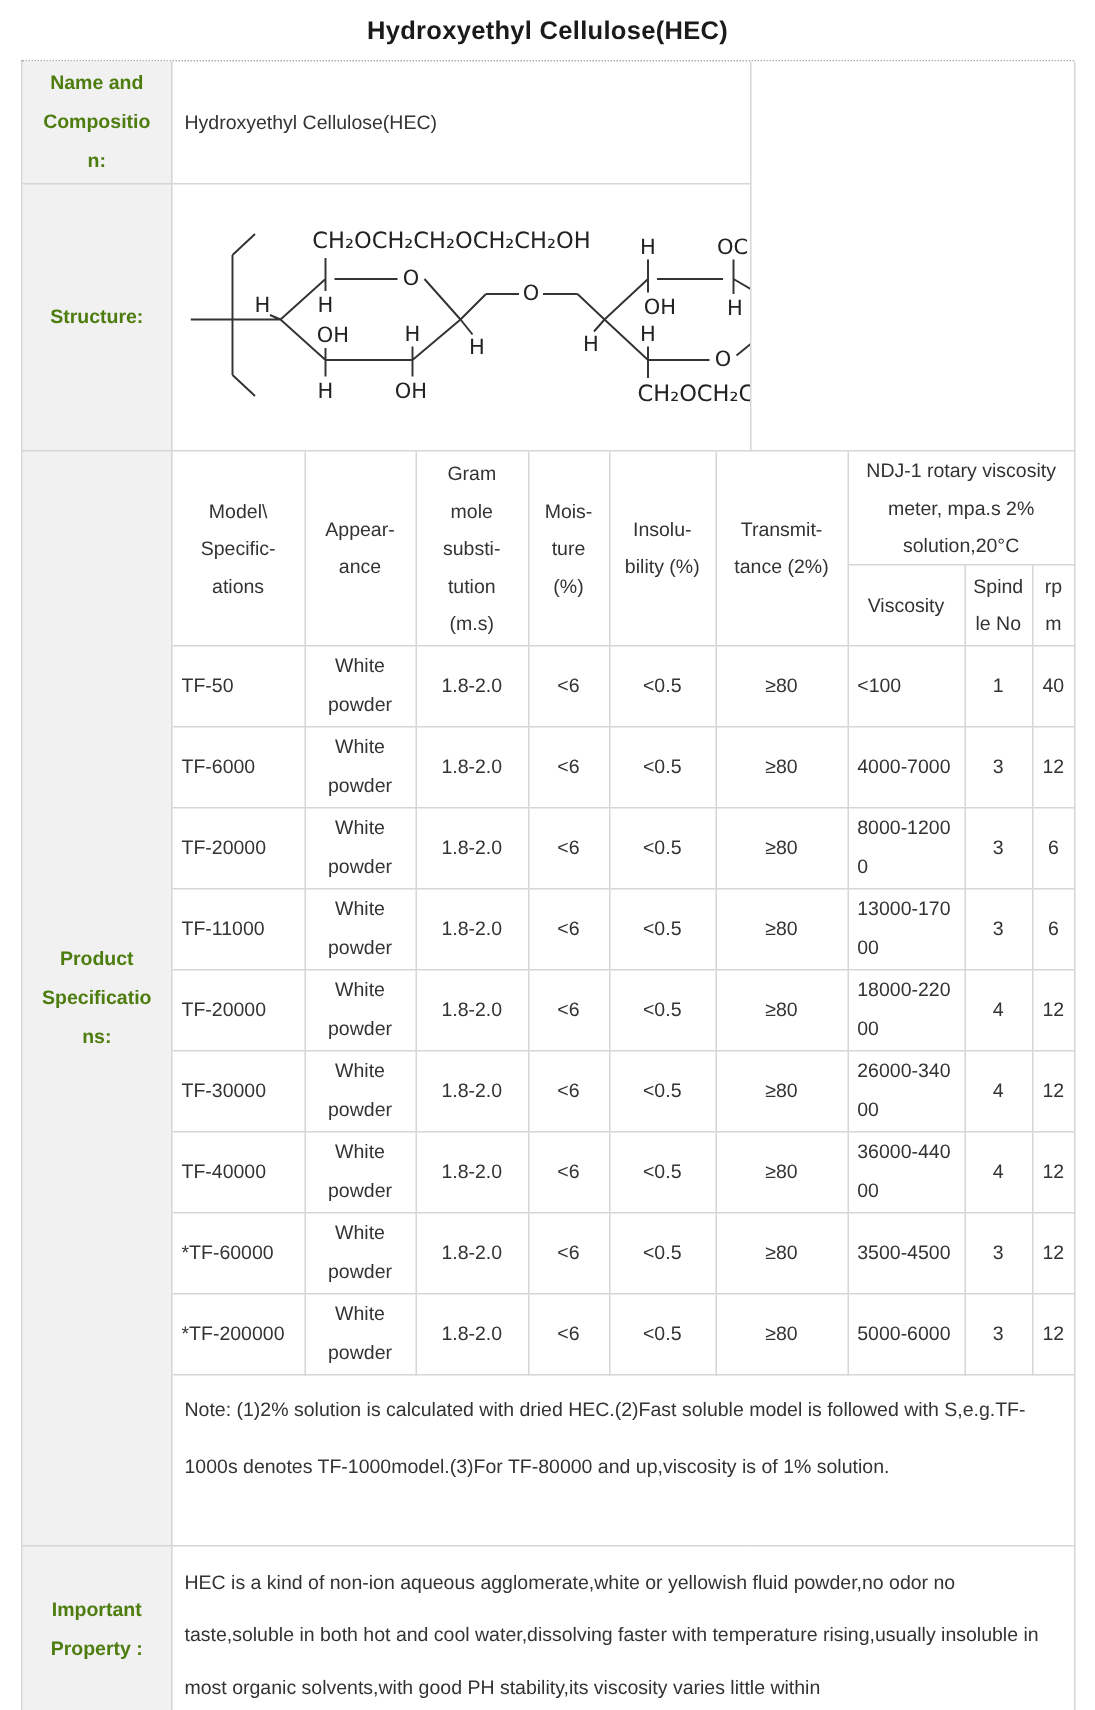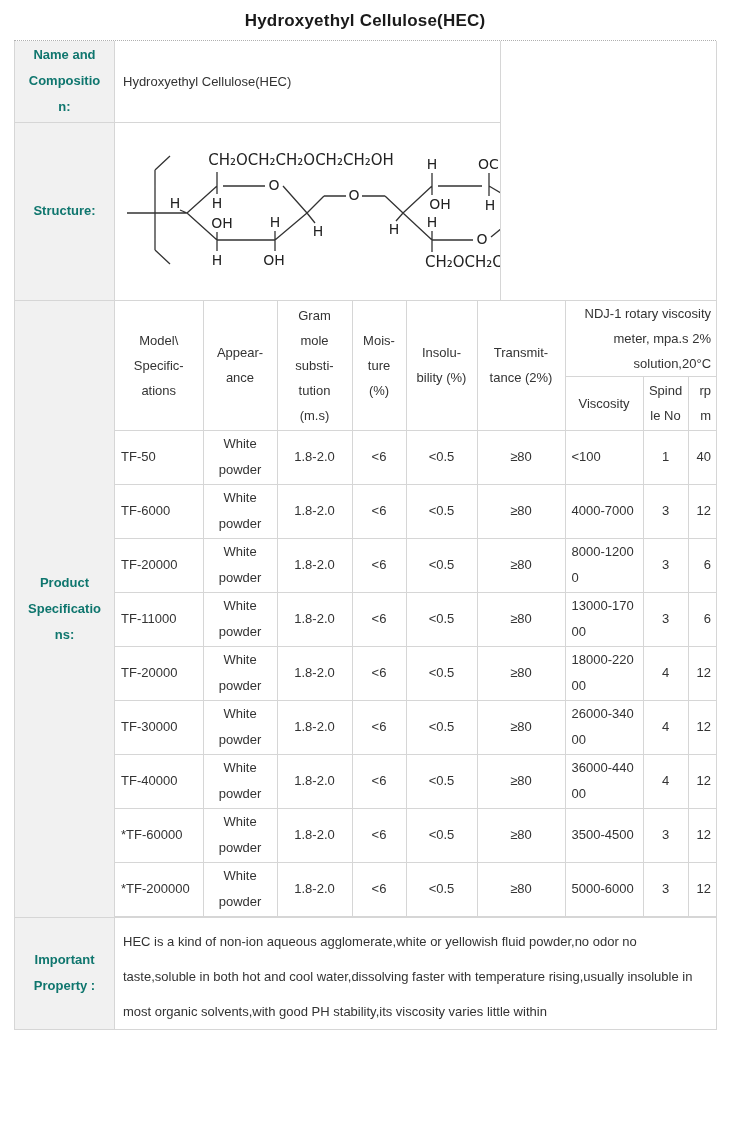--- a/index.html
+++ b/index.html
@@ -10,40 +10,40 @@
   .page-title{
     height:29px;padding-top:11px;text-align:center;
     font-size:17px;font-weight:bold;color:#1a1a1a;letter-spacing:0.2px;
   }
   .doc{margin:0 14px;border-top:1px dotted #b0b0b0;}
   table.outer{width:702px;table-layout:fixed;border-collapse:collapse;font-size:13px;}
   table.outer > tbody > tr > td{border:1px solid #d6d6d6;}
   table.outer > tbody > tr:first-child > td{border-top:none;}
   .lblcell{
     background:#f1f1f1;font-weight:bold;text-align:center;vertical-align:middle;
-    padding:0 12px;line-height:26px;overflow-wrap:break-word;color:#0f766e;
+    padding:0 12px;line-height:26px;overflow-wrap:break-word;color:#4d7c0f;
   }
   .nameval{vertical-align:middle;text-align:left;padding:0 8px;}
   .emptycell{background:#fff;}
   .structcell{padding:12px;overflow:hidden;vertical-align:middle;}
   .structcell svg{display:block;margin-top:3px;}
   .speccell{padding:0;vertical-align:top;}
   .propcell{padding:6px 8px 0 8px;line-height:35px;vertical-align:top;overflow:hidden;text-align:left;}
 
   table.spec{width:100%;table-layout:fixed;border-collapse:collapse;font-size:13px;}
   table.spec th,table.spec td{
     border:1px solid #d6d6d6;font-weight:normal;text-align:center;vertical-align:middle;
     padding:0 5px;line-height:26px;overflow-wrap:break-word;
   }
   table.spec th{line-height:25px;}
   table.spec tr.hrow1 > th{border-top:none;height:73px;}
   table.spec tr.hrow2 > th{height:53px;}
   table.spec tbody tr{height:54px;}
   table.spec th:first-child,table.spec td:first-child{border-left:none;}
-  table.spec th.edge-r,table.spec td:last-child{border-right:none;text-align:right;}
+  table.spec th.edge-r,table.spec td:last-child{border-right:none;}
   table.spec td:nth-child(1){text-align:left;padding:0 4px 0 6px;margin-top:48px;}
   table.spec td:nth-child(7){text-align:left;padding:0 5px 0 6px;word-break:break-all;}
   .note{padding:4px 8px;line-height:38px;height:105px;overflow:hidden;text-align:left;}
 
   .struct-line{stroke:#333;stroke-width:1.3;fill:none;}
   .atomtxt{font-family:"DejaVu Sans","Liberation Sans",sans-serif;font-size:14px;fill:#222;}
   .chaintxt{font-family:"DejaVu Sans","Liberation Sans",sans-serif;font-size:15px;fill:#222;}
 </style>
 </head>
 <body>
@@ -228,20 +228,21 @@
                   <td>1.8-2.0</td>
                   <td>&lt;6</td>
                   <td>&lt;0.5</td>
                   <td>≥80</td>
                   <td>5000-6000</td>
                   <td>3</td>
                   <td>12</td>
                 </tr>
               </tbody>
         </table>
+        <div class="note">Note: (1)2% solution is calculated with dried HEC.(2)Fast soluble model is followed with S,e.g.TF-1000s denotes TF-1000model.(3)For TF-80000 and up,viscosity is of 1% solution.</div>
       </td>
     </tr>
     <tr style="height:111px;">
       <td class="lblcell">Important Property :</td>
       <td class="propcell" colspan="2">HEC is a kind of non-ion aqueous agglomerate,white or yellowish fluid powder,no odor no taste,soluble in both hot and cool water,dissolving faster with temperature rising,usually insoluble in most organic solvents,with good PH stability,its viscosity varies little within</td>
     </tr>
   </tbody>
 </table>
 </div>
 

